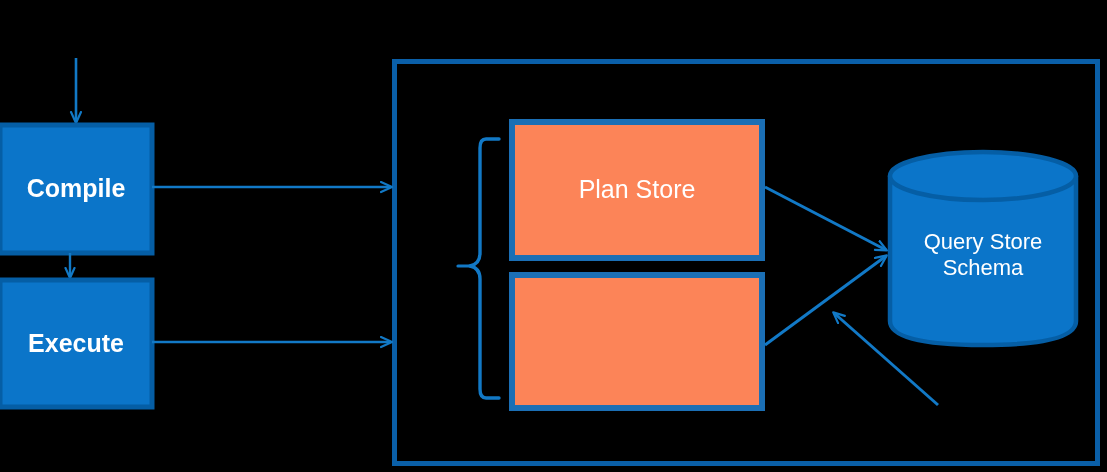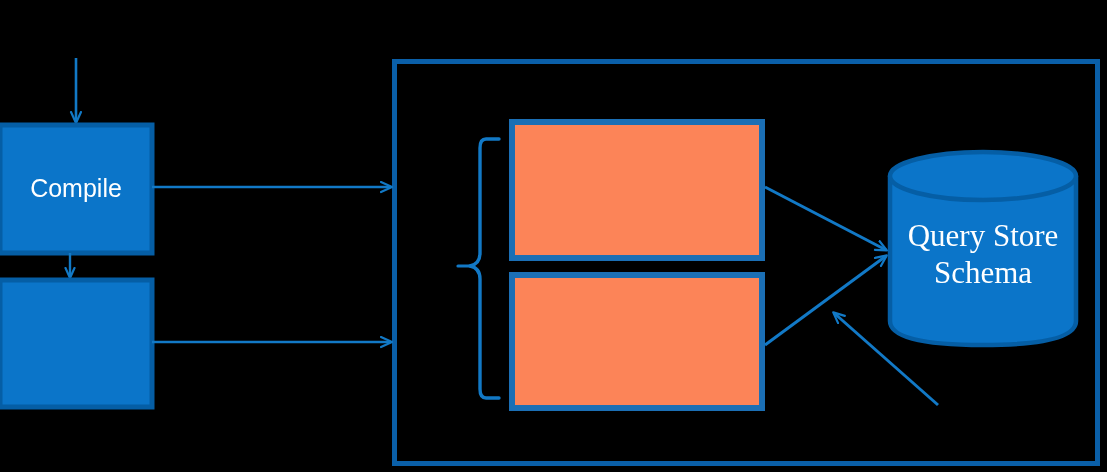--- a/index.html
+++ b/index.html
@@ -30,27 +30,27 @@
     align-items: center;
     justify-content: center;
     text-align: center;
     color: #ffffff;
     pointer-events: none;
     line-height: 1.18;
     white-space: pre-line;
   }
   .lbl-box {
     font-size: 25px;
+    font-weight: bold;
   }
   .lbl-orange {
     font-size: 25px;
   }
   .lbl-cyl {
-    font-size: 31px;
-    font-family: Liberation Serif, serif;
+    font-size: 22px;
   }
 </style>
 </head>
 <body>
 
 <div id="canvas">
 
   <svg id="svg-layer" viewBox="0 0 1107 472">
     <defs>
       <marker id="arrowOpen" markerWidth="14" markerHeight="14" refX="11" refY="6" orient="auto" markerUnits="userSpaceOnUse">
@@ -89,19 +89,21 @@
     <line x1="938" y1="405" x2="834" y2="313" stroke="#1279c6" stroke-width="3" marker-end="url(#arrowOpen)"></line>
 
     <g>
       <path d="M 890,176 L 890,321 Q 890,345 983,345 Q 1076,345 1076,321 L 1076,176 Z" fill="#0b75c9" stroke="#055ea5" stroke-width="4.5" stroke-linejoin="round"></path>
       <ellipse cx="983" cy="176" rx="93" ry="24" fill="#0b75c9" stroke="#055ea5" stroke-width="4.5"></ellipse>
     </g>
   </svg>
 
   <div class="node-label lbl-box" style="left:0px; top:125px; width:152px; height:128px;">Compile</div>
 
+  <div class="node-label lbl-box" style="left:0px; top:280px; width:152px; height:127px;">Execute</div>
 
+  <div class="node-label lbl-orange" style="left:512px; top:122px; width:250px; height:136px;">Plan Store</div>
 
 
   <div class="node-label lbl-cyl" style="left:890px; top:200px; width:186px; height:110px;">Query Store
 Schema</div>
 
 </div>
 
 </body></html>

